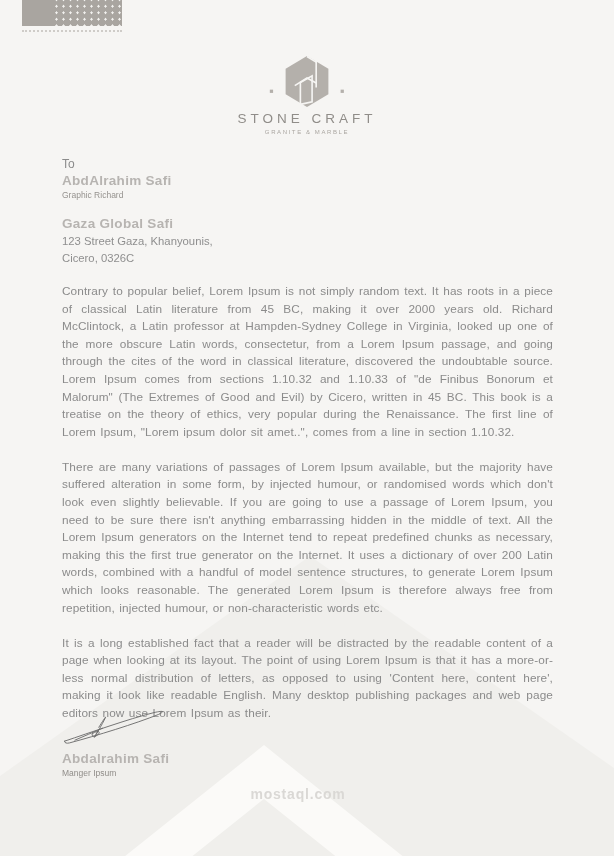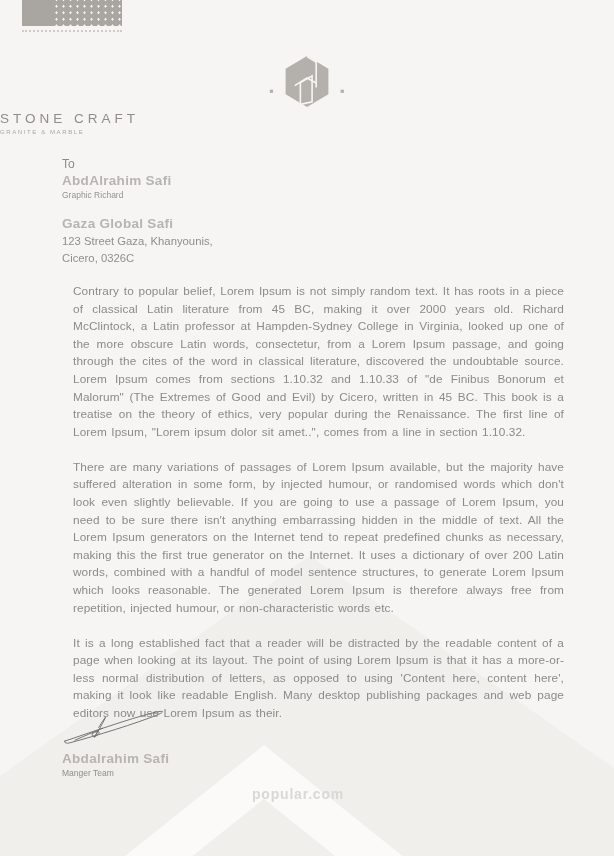--- a/index.html
+++ b/index.html
@@ -18,35 +18,35 @@
   .deco{position:absolute;left:0;top:0;z-index:2;}
   .deco-solid{position:absolute;left:22px;top:0;width:29px;height:26px;background:#a9a5a0;}
   .deco-dots{
     position:absolute;left:51px;top:0;width:71px;height:26px;background:#a9a5a0;
     background-image:radial-gradient(circle, rgba(246,245,243,.95) 1px, rgba(0,0,0,0) 1.3px);
     background-size:7px 6.5px;background-position:2px 3px;
   }
   .deco-line{position:absolute;left:22px;top:30px;width:100px;height:0;border-top:2px dotted #cfccc8;}
 
   
-  .brand{position:absolute;left:0;top:54px;width:614px;z-index:2;}
+  .brand{position:absolute;left:0;top:54px;width:614px;text-align:center;z-index:2;}
   .brand svg{display:block;margin:0 auto;}
   .brand-name{margin-top:2px;font-size:13.5px;letter-spacing:4px;color:#908d89;}
   .brand-tagline{margin-top:3px;font-size:6px;letter-spacing:1.6px;color:#aba7a2;}
 
   
   .recipient{position:absolute;left:62px;top:156px;z-index:2;}
   .to{font-size:12px;color:#8b8b8b;line-height:16px;}
   .r-name,.r-company{font-size:13.5px;font-weight:bold;color:#b7b4b1;line-height:18px;letter-spacing:.3px;}
   .r-role{font-size:8.5px;color:#96938f;line-height:11px;}
   .r-company{margin-top:14px;}
   .r-addr{font-size:11.3px;color:#8f8f8f;line-height:17px;}
 
   
-  .body-text{position:absolute;left:73px;top:283px;width:491px;z-index:2;}
+  .body-text{position:absolute;left:62px;top:283px;width:491px;z-index:2;}
   .body-text p{
     margin:0 0 17.5px 0;font-size:11.8px;line-height:17.6px;color:#8b8b8b;
     text-align:justify;letter-spacing:.1px;word-spacing:1px;
   }
 
   
   .sig{position:absolute;left:62px;top:704px;z-index:2;}
   .sig svg{display:block;}
   .s-name{margin-top:4px;font-size:13.5px;font-weight:bold;color:#b7b4b1;letter-spacing:.3px;line-height:18px;}
   .s-title{font-size:8.5px;color:#908d89;line-height:11px;}
@@ -106,20 +106,20 @@
   <section class="sig">
     <svg width="115" height="42" viewBox="0 0 125 45" xmlns="http://www.w3.org/2000/svg" aria-hidden="true">
       <g stroke="#6b6b6b" stroke-width="1" fill="none" stroke-linecap="round">
         <path d="M3 40 C30 31 72 16 100 9 C109 7 113 7 105 11 C80 21 38 34 8 42 C4 43 2 41 3 40 Z"></path>
         <path d="M40 25 C45 17 49 11 47 15 C43 23 38 31 36 35 C34 38 36 34 39 29"></path>
         <path d="M33 32 C38 28 43 29 39 33 C36 36 31 35 33 32"></path>
         <path d="M14 39 C24 35 34 30 44 26"></path>
       </g>
     </svg>
     <div class="s-name">Abdalrahim Safi</div>
-    <div class="s-title">Manger Team</div>
+    <div class="s-title">Manger Ipsum</div>
   </section>
 
   <div class="mostaql">
-    <div class="m-en">popular.com</div>
+    <div class="m-en">mostaql.com</div>
   </div>
 
 </div>
 
 </body></html>

